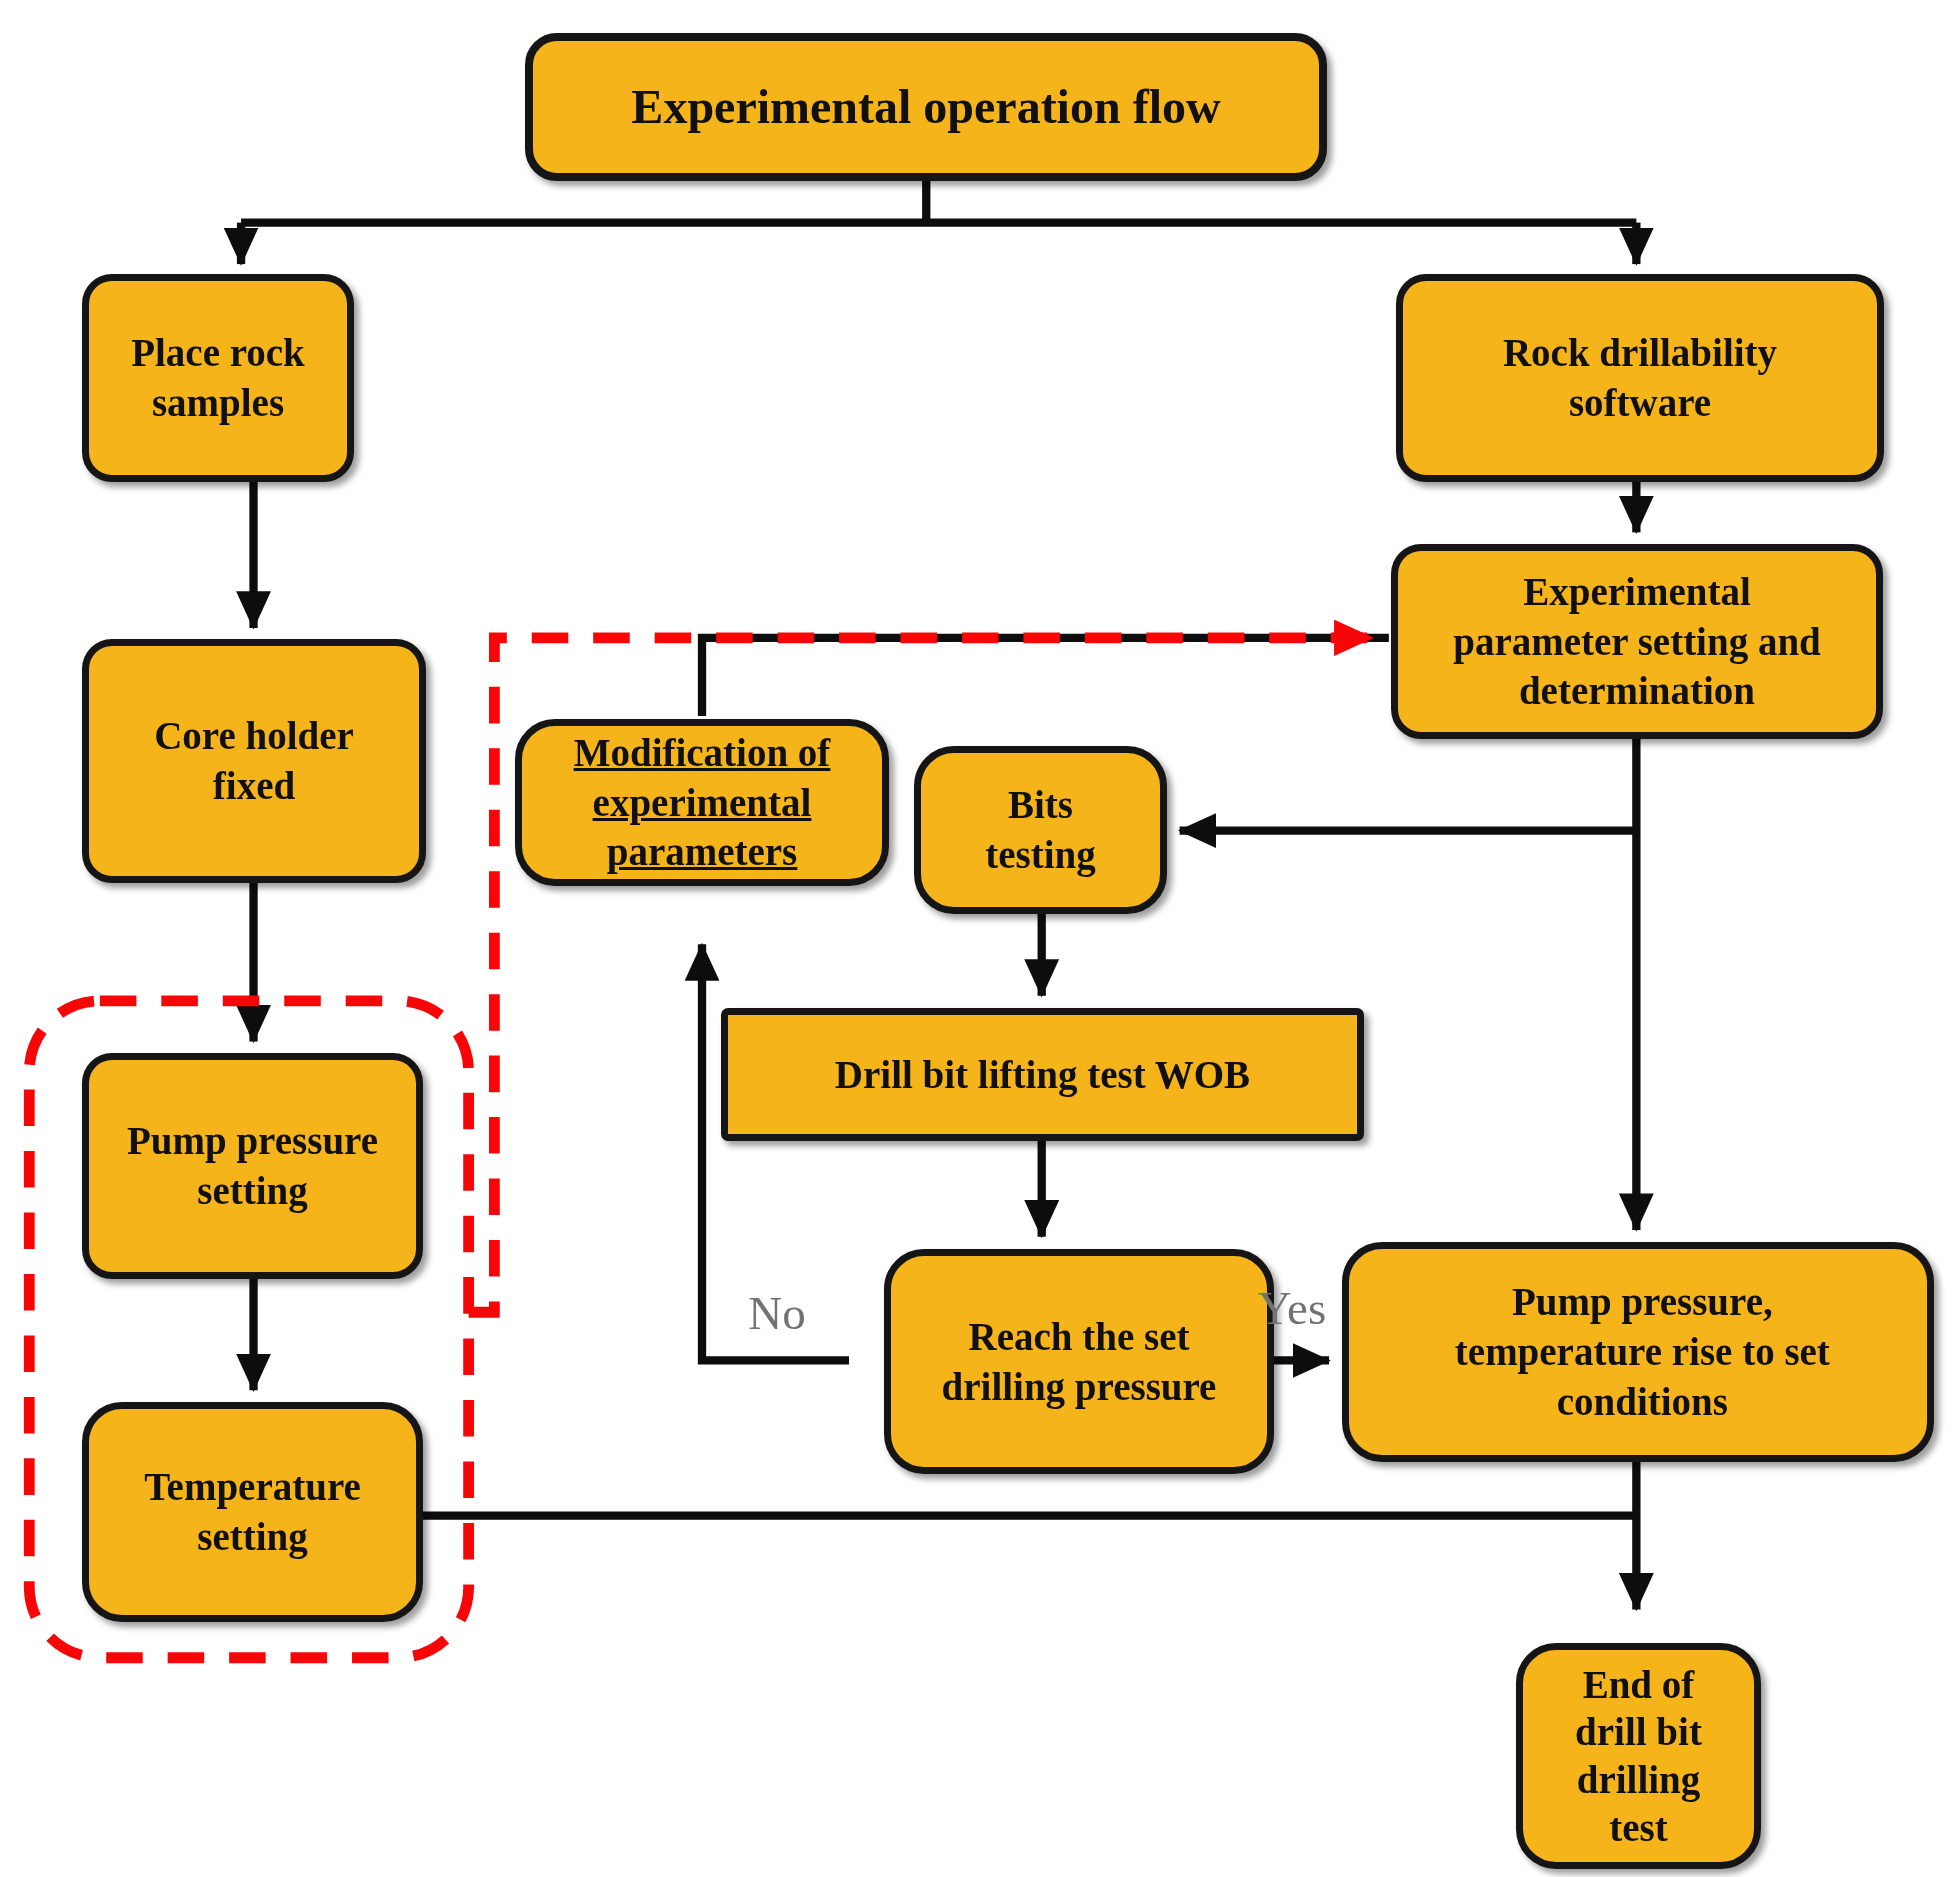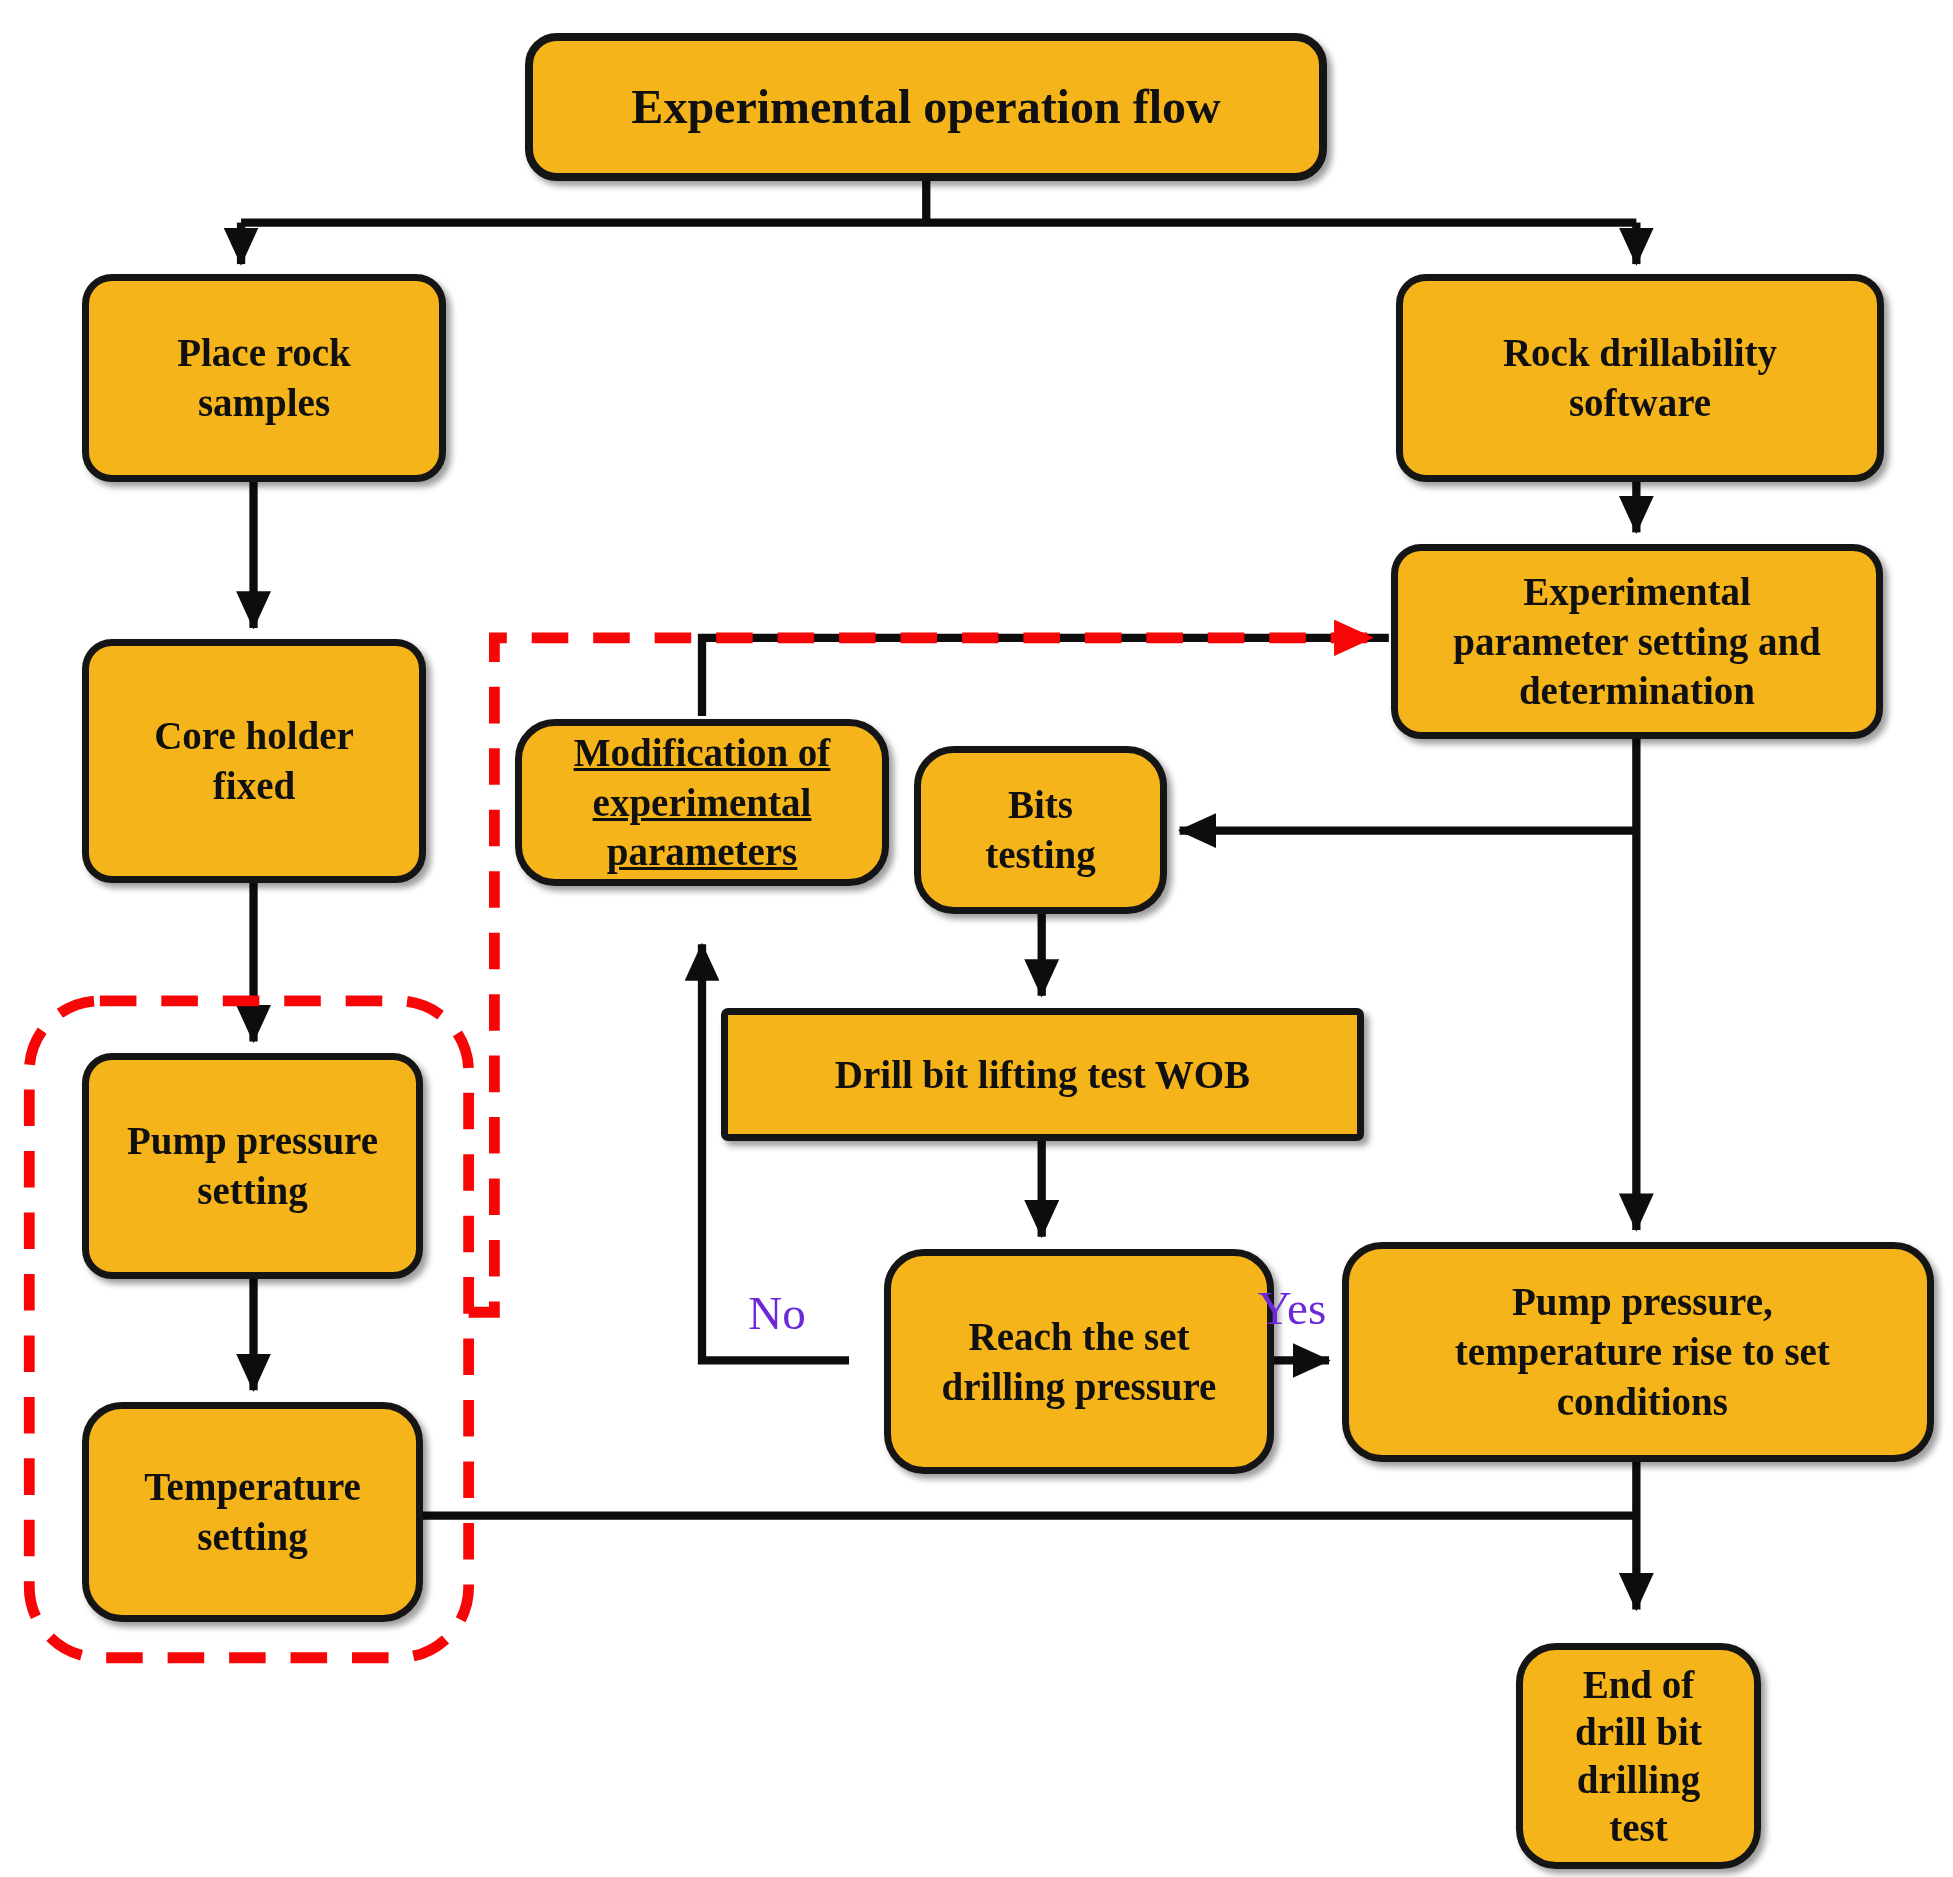--- a/index.html
+++ b/index.html
@@ -47,21 +47,21 @@
     box-shadow: 4.2px 5px 6.6px rgba(0,0,0,0.38);
     padding: 3.3px 8.3px;
   }
   .node.title-node { font-size: 48px; border-radius: 32px; border-width: 8.3px; }
   .node.small-radius { border-radius: 7px; }
   .node.big-radius { border-radius: 40px; }
   .node.end-node { border-radius: 40px; line-height: 1.22; margin-top: 20px; }
   .edge-label {
     position: absolute;
     font-weight: normal;
-    color: #6d28d9;
+    color: #737373;
     font-size: 47px;
     text-align: center;
     white-space: nowrap;
   }
 </style>
 </head>
 <body>
 
 <div id="canvas">
 
@@ -100,21 +100,21 @@
     <path class="black-line" d="M506,1825 H1970"></path>
     <path class="black-line" marker-end="url(#arrB)" d="M1970,1758 V1938"></path>
 
     <path class="red-dash" marker-end="url(#arrR)" d="M564,1580 H595 V768 H1652"></path>
 
     <rect class="red-dash" x="35" y="1205" width="529" height="791" rx="85"></rect>
   </svg>
 
   <div class="node title-node" style="left:525px; top:33px; width:802px; height:148px;">Experimental operation flow</div>
 
-  <div class="node" style="left:82px; top:274px; width:364px; height:208px;">Place rock
+  <div class="node" style="left:82px; top:274px; width:272px; height:208px;">Place rock
 samples</div>
 
   <div class="node" style="left:1396px; top:274px; width:488px; height:208px;">Rock drillability
 software</div>
 
   <div class="node" style="left:82px; top:639px; width:344px; height:244px;">Core holder
 fixed</div>
 
   <div class="node" style="left:1391px; top:544px; width:492px; height:195px;">Experimental
 parameter setting and

